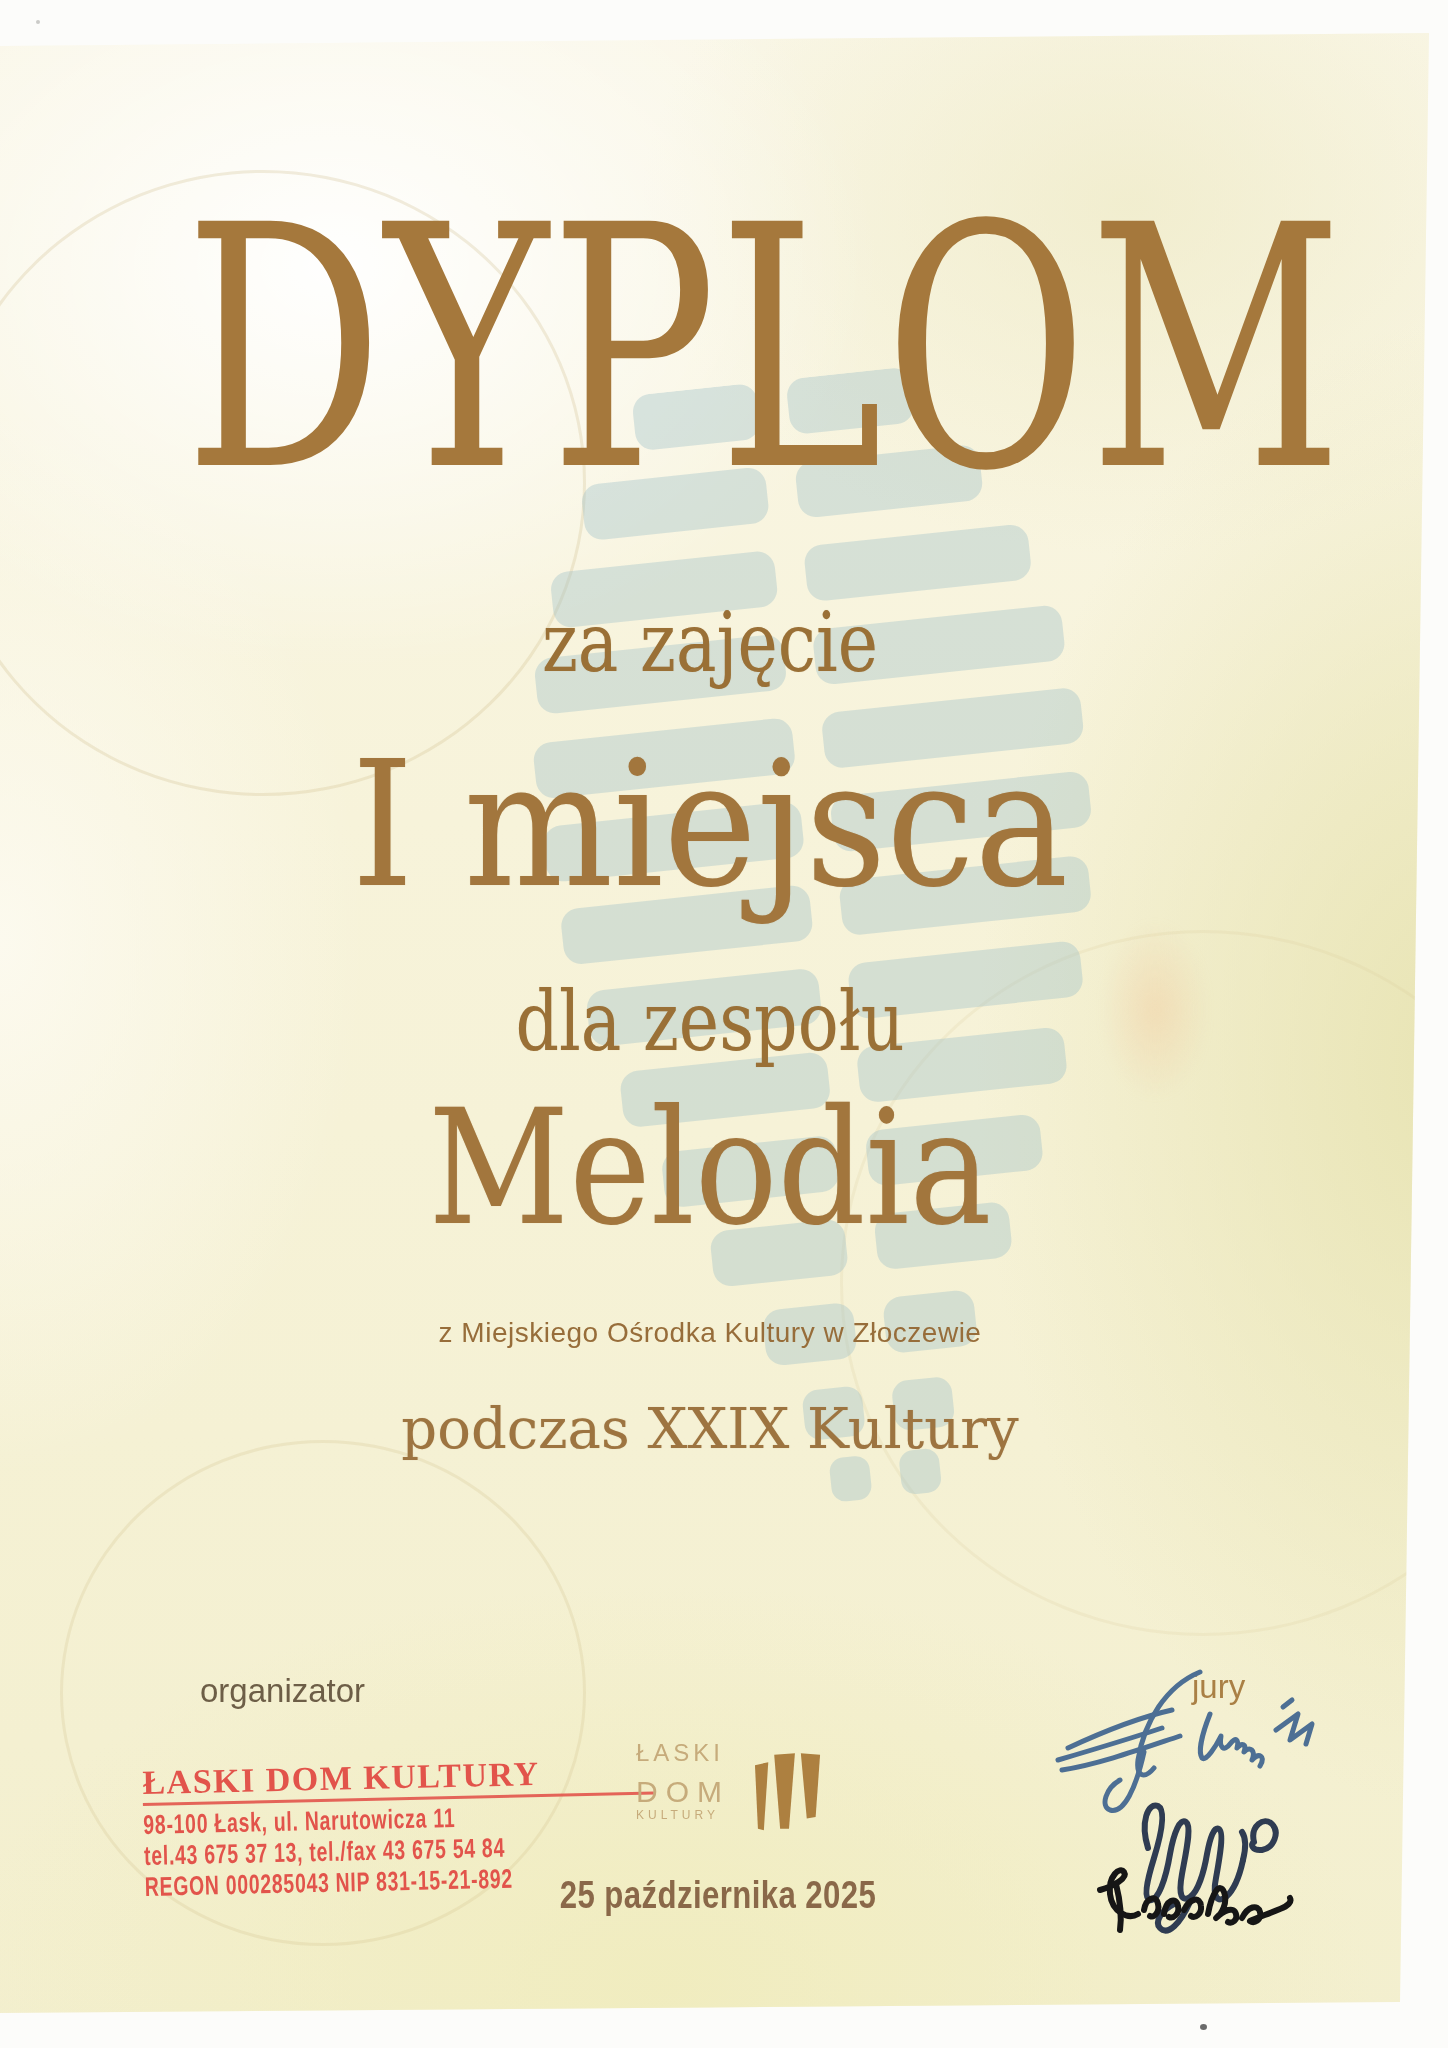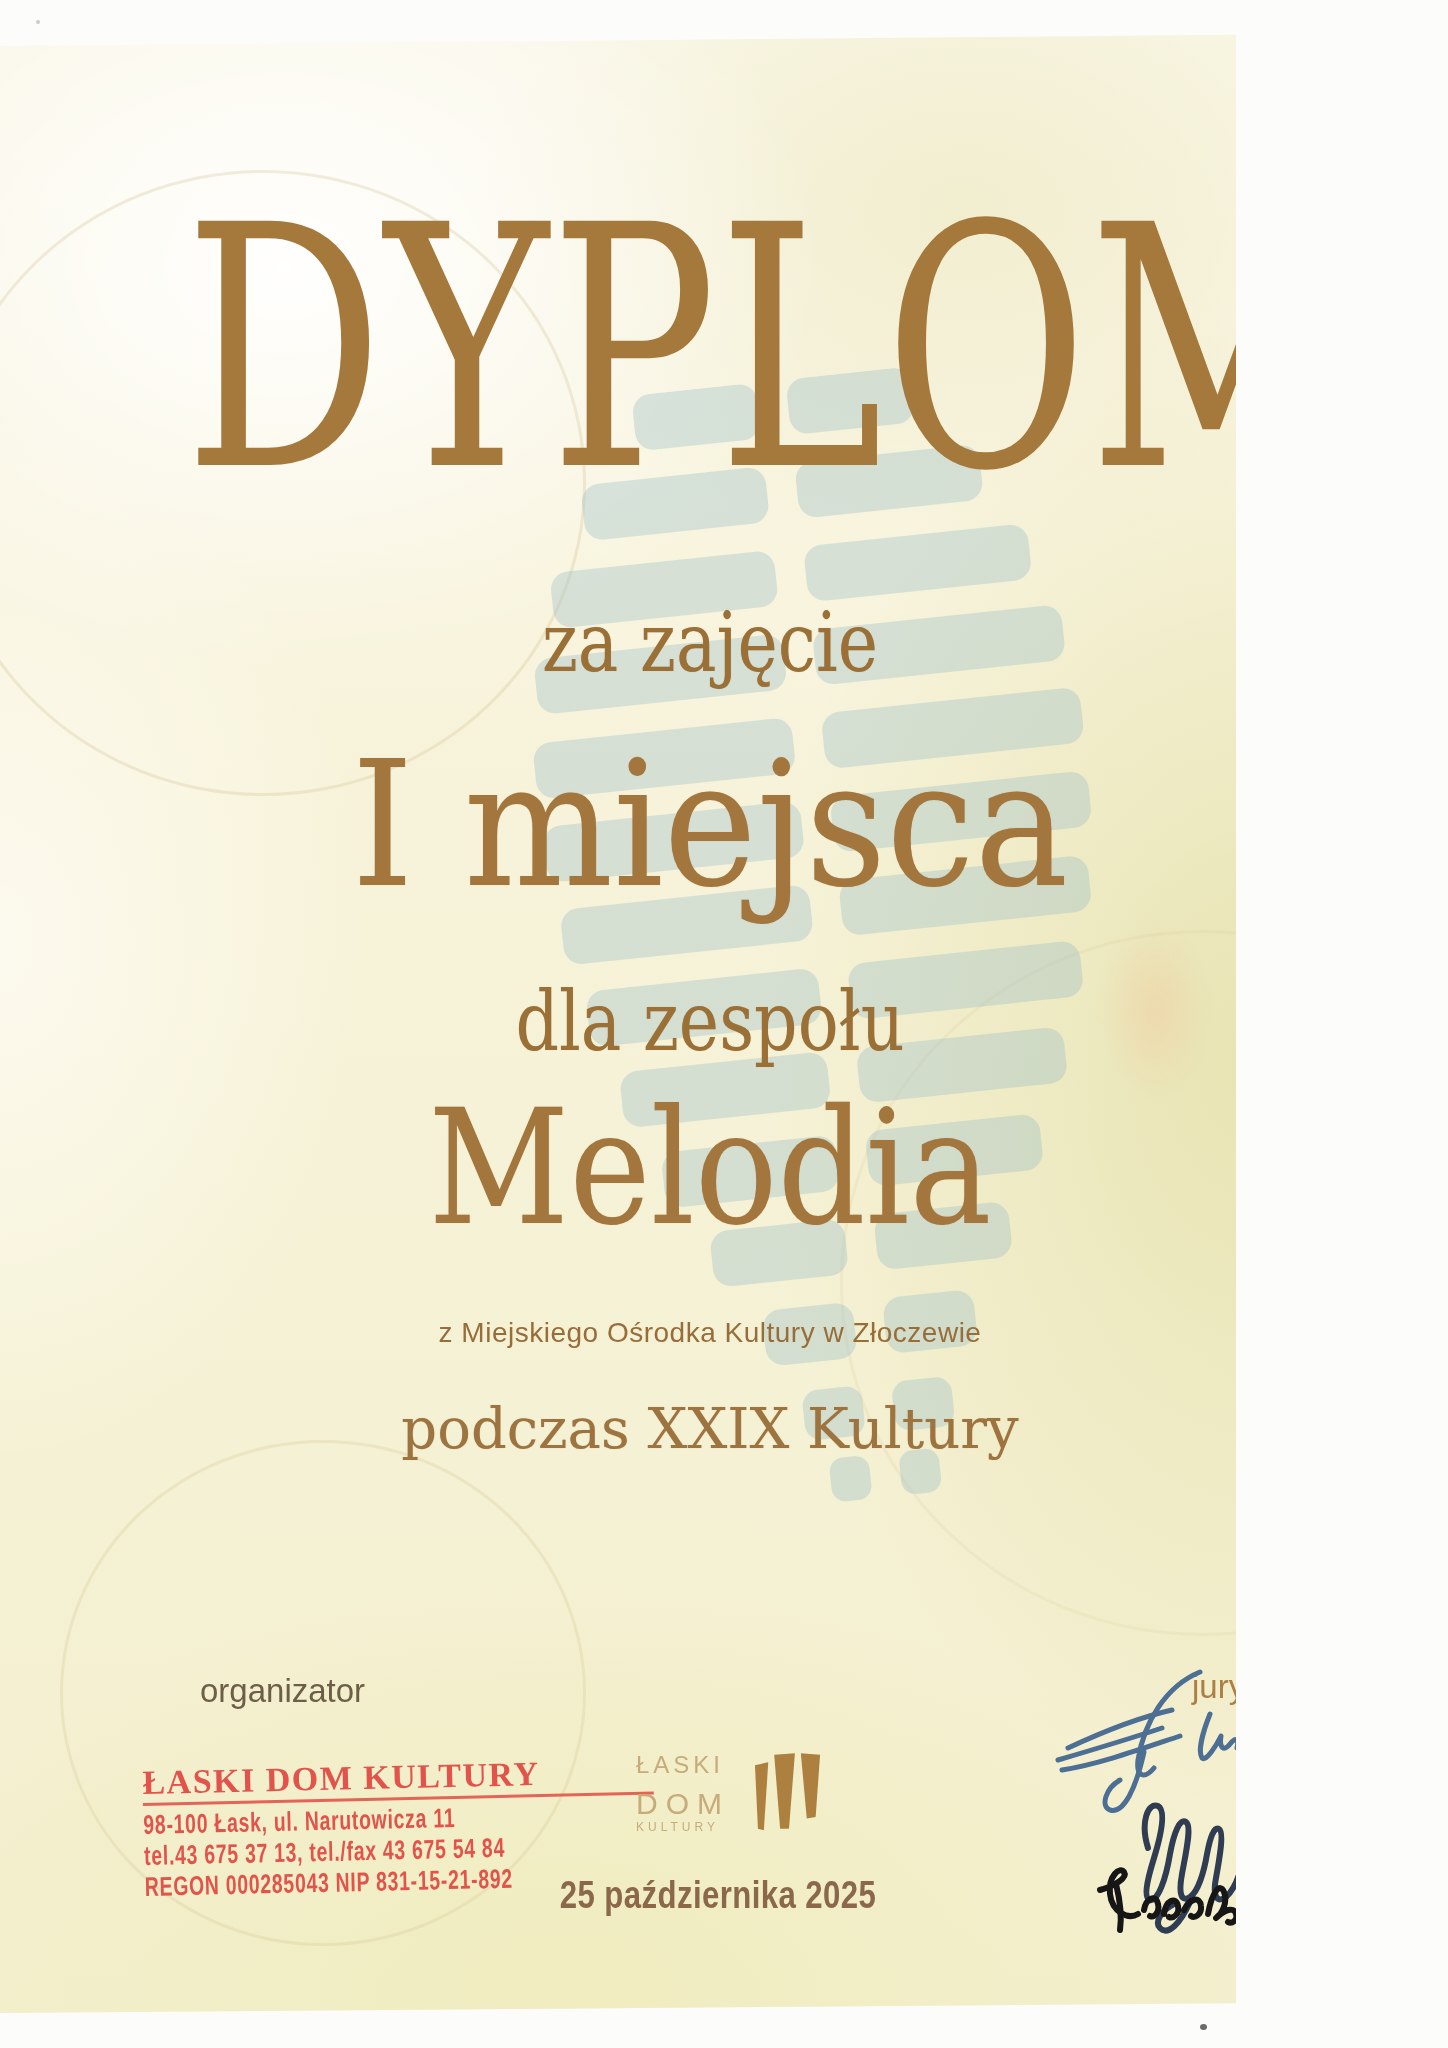--- a/index.html
+++ b/index.html
@@ -1,16 +1,16 @@
 <!DOCTYPE html>
 <html><head>
 <meta charset="utf-8">
 <style>
   html,body{margin:0;padding:0;background:#fcfcfa;}
-  .canvas{position:relative;width:1236px;height:2048px;background:#fcfcfa;overflow:hidden;
+  .canvas{position:relative;width:1448px;height:2048px;background:#fcfcfa;overflow:hidden;
           font-family:"DejaVu Serif",serif;}
   
   .paper{position:absolute;inset:0;
     clip-path:polygon(0 46px,1429px 33px,1400px 2002px,0 2013px);
     background:
       radial-gradient(ellipse 760px 560px at 23% 13%, rgba(255,255,255,.96), rgba(255,255,255,0) 72%),
       radial-gradient(ellipse 520px 760px at 0% 46%, rgba(253,251,242,.85), rgba(253,251,242,0) 70%),
       radial-gradient(ellipse 640px 980px at 101% 52%, rgba(231,227,177,.95), rgba(231,227,177,0) 76%),
       radial-gradient(ellipse 980px 560px at 46% 97%, rgba(240,236,189,.9), rgba(240,236,189,0) 72%),
       radial-gradient(ellipse 700px 500px at 78% 10%, rgba(238,234,198,.7), rgba(238,234,198,0) 70%),
@@ -44,21 +44,21 @@
              font-size:33px;color:#6d5e47;text-align:center;}
   .jury-label{position:absolute;left:1192px;top:1668px;font-family:"Liberation Sans",sans-serif;
               font-size:33px;color:#aa8045;}
   .stamp{position:absolute;left:142px;top:1764px;transform:rotate(-1.3deg);transform-origin:0 0;
          color:#e2544b;}
   .stamp-name{font-family:"Liberation Serif",serif;font-weight:700;font-size:34px;letter-spacing:1.5px;
               border-bottom:3px solid rgba(226,84,75,.9);padding-bottom:1px;margin-bottom:4px;
               white-space:nowrap;}
   .stamp-line{font-family:"Liberation Sans",sans-serif;font-weight:700;font-size:27px;line-height:31px;
               letter-spacing:1px;transform:scaleX(.72);transform-origin:0 50%;white-space:nowrap;}
-  .logo{position:absolute;left:636px;top:1740px;display:flex;align-items:center;color:#c6ab7b;gap:16px;}
+  .logo{position:absolute;left:636px;top:1740px;display:flex;align-items:flex-start;color:#c6ab7b;gap:16px;}
   .logo-text{font-family:"Liberation Sans",sans-serif;}
   .lt1{font-size:24px;letter-spacing:4px;line-height:25px;}
   .lt2{font-size:30px;letter-spacing:8px;line-height:30px;margin-top:12px;}
   .lt3{font-size:12px;letter-spacing:4px;line-height:16px;}
   .logo-bars{margin-left:6px;margin-top:2px;}
   .date{position:absolute;left:0;top:1874px;width:1436px;text-align:center;
         font-family:"Liberation Sans",sans-serif;font-weight:700;font-size:38px;color:#8a6849;
         letter-spacing:.5px;transform:scaleX(.82);transform-origin:50% 50%;}
   .signatures{position:absolute;left:1040px;top:1652px;}
   .speck{position:absolute;border-radius:50%;}

